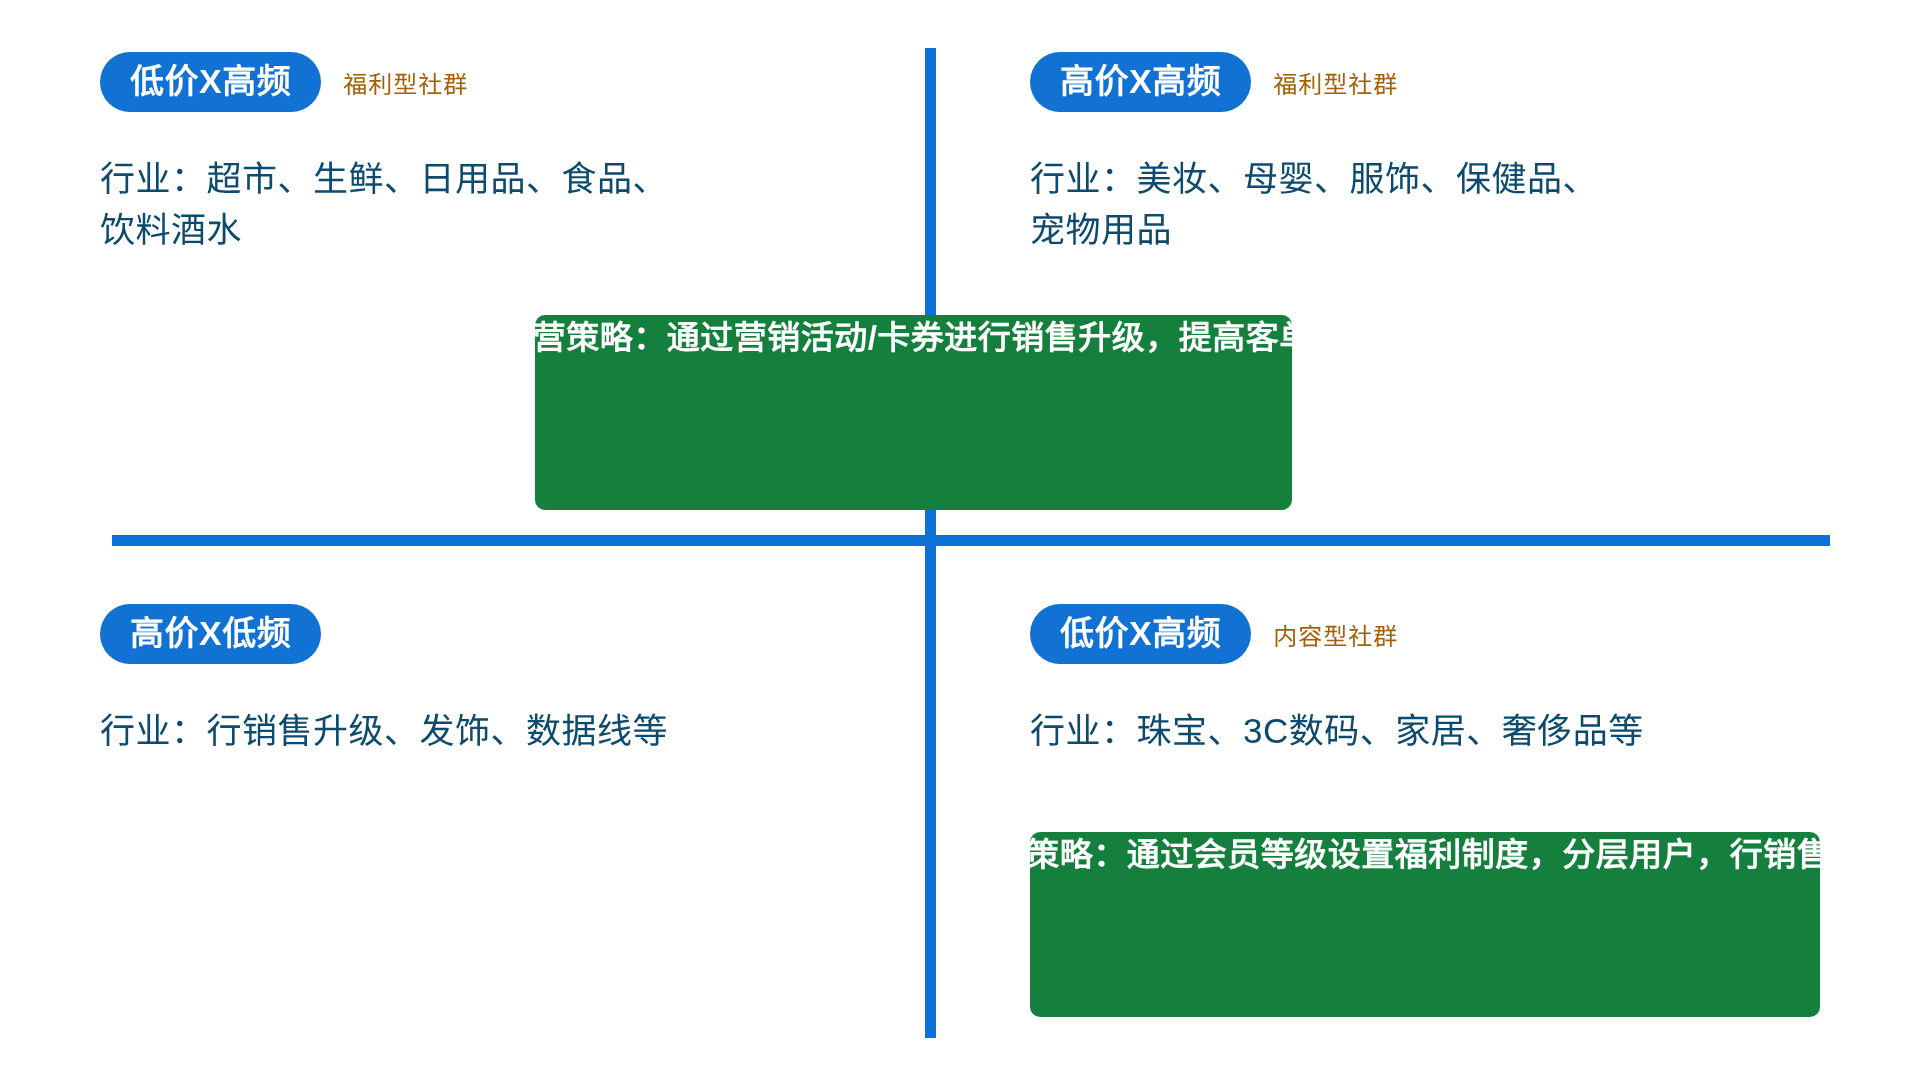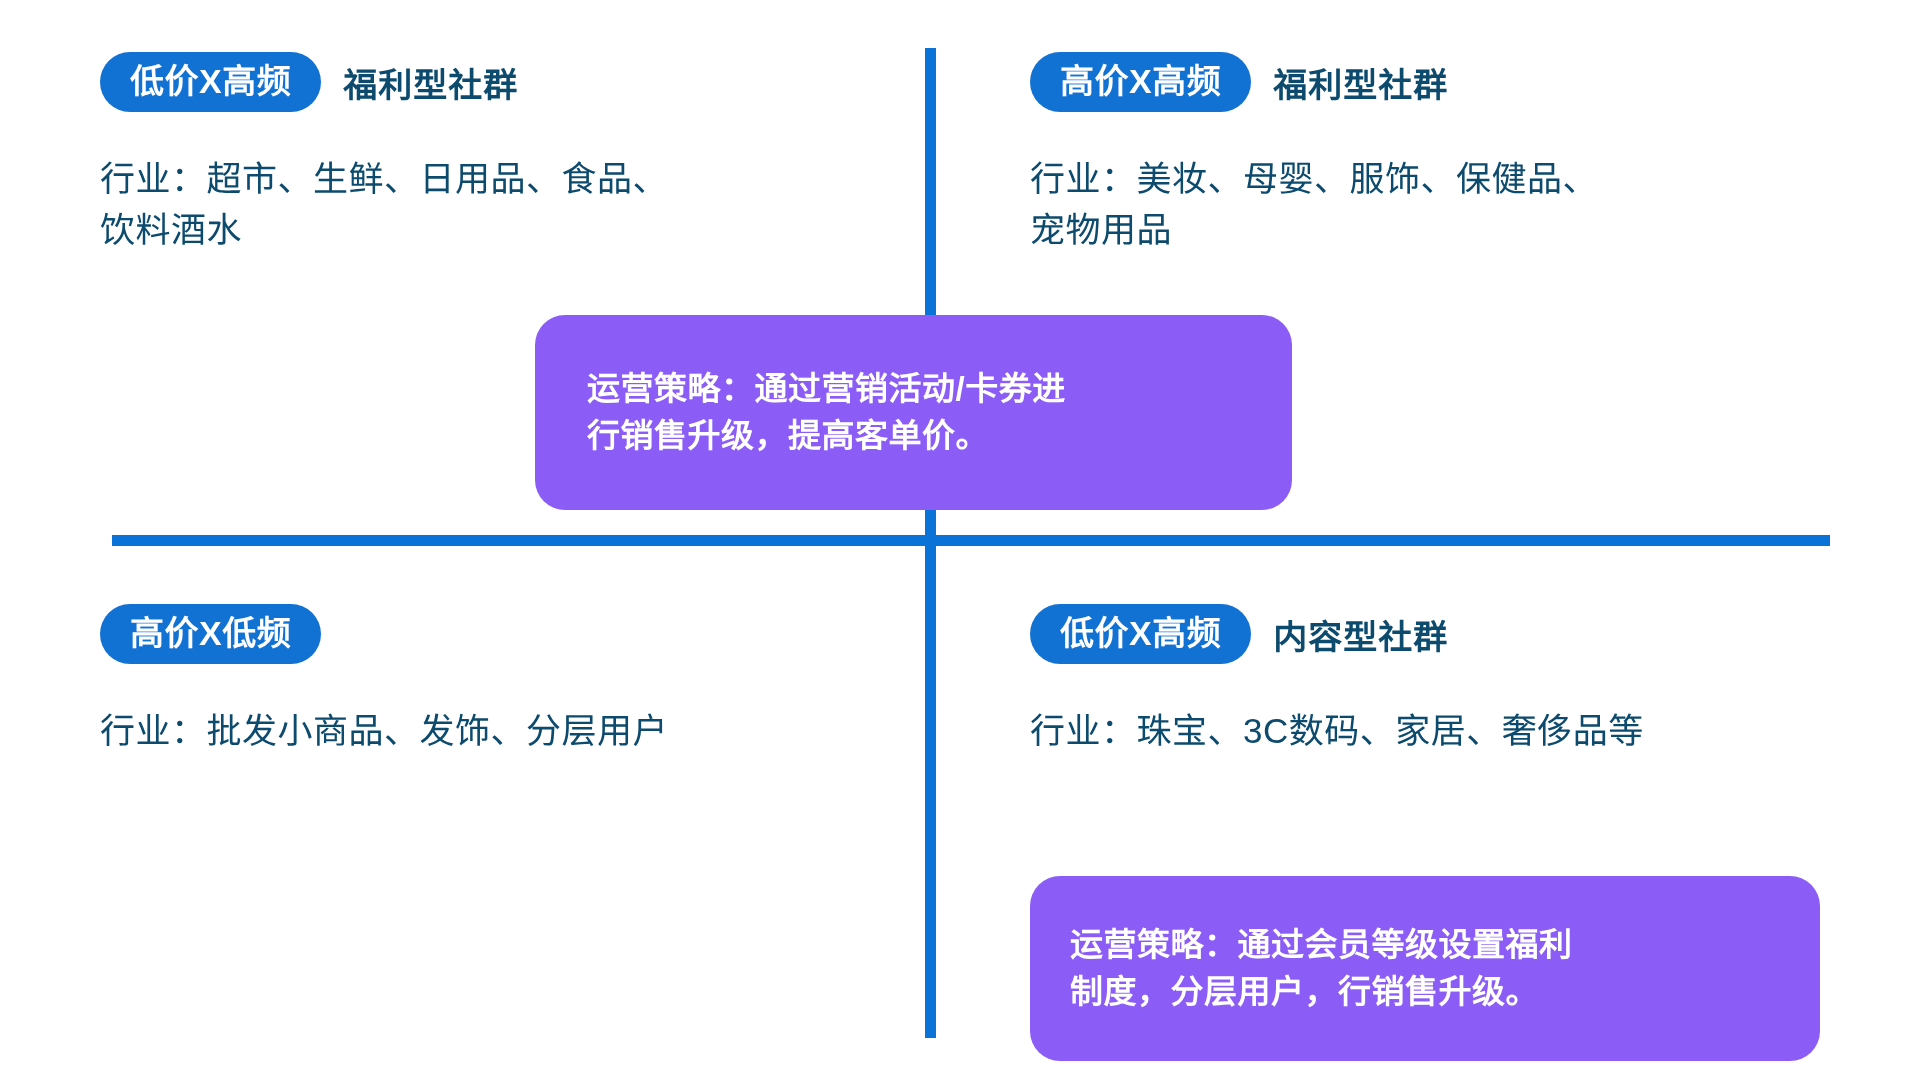--- a/index.html
+++ b/index.html
@@ -64,72 +64,71 @@
     border-radius: 999px;
     font-size: 34px;
     font-weight: bold;
     letter-spacing: 0.5px;
     padding: 12px 30px 14px 30px;
     line-height: 1;
     white-space: nowrap;
   }
 
   .subtitle {
-    color: #0c4a6e;
-    font-size: 34px;
-    font-weight: bold;
+    color: #a16207;
+    font-size: 24px;
+    font-weight: normal;
     letter-spacing: 1px;
     white-space: nowrap;
   }
 
   
   .body-text {
     margin-top: 38px;
     color: #0c4a6e;
     font-size: 35px;
     font-weight: normal;
     line-height: 1.45;
     letter-spacing: 0.5px;
   }
 
   .body-text .line { display: block; white-space: nowrap; }
 
   
   .callout {
     position: absolute;
-    background: #8b5cf6;
-    border-radius: 30px;
+    background: #15803d;
+    border-radius: 10px;
     color: #ffffff;
     font-size: 33px;
     font-weight: bold;
     line-height: 1.42;
     letter-spacing: 0.5px;
     box-sizing: border-box;
     display: flex;
-    flex-direction: column;
+    flex-direction: row;
     justify-content: center;
   }
 
   .callout .line { display: block; white-space: nowrap; }
 
   .callout-top {
     left: 535px;
     top: 315px;
     width: 757px;
     height: 195px;
     padding: 0 0 0 52px;
   }
 
   .callout-bottom {
     left: 1030px;
     top: 832px;
     width: 790px;
     height: 185px;
     padding: 0 0 0 40px;
-    margin-top: 44px;
   }
 </style>
 </head>
 <body>
 
 <div id="canvas">
 
   <div class="divider-v"></div>
   <div class="divider-h"></div>
 
@@ -154,21 +153,21 @@
       <span class="line">宠物用品</span>
     </div>
   </div>
 
   <div class="quadrant q-bl">
     <div class="head-row">
       <span class="pill">高价X低频</span>
       <span class="subtitle"></span>
     </div>
     <div class="body-text">
-      <span class="line">行业：批发小商品、发饰、分层用户</span>
+      <span class="line">行业：行销售升级、发饰、数据线等</span>
     </div>
   </div>
 
   <div class="quadrant q-br">
     <div class="head-row">
       <span class="pill">低价X高频</span>
       <span class="subtitle">内容型社群</span>
     </div>
     <div class="body-text">
       <span class="line">行业：珠宝、3C数码、家居、奢侈品等</span>

